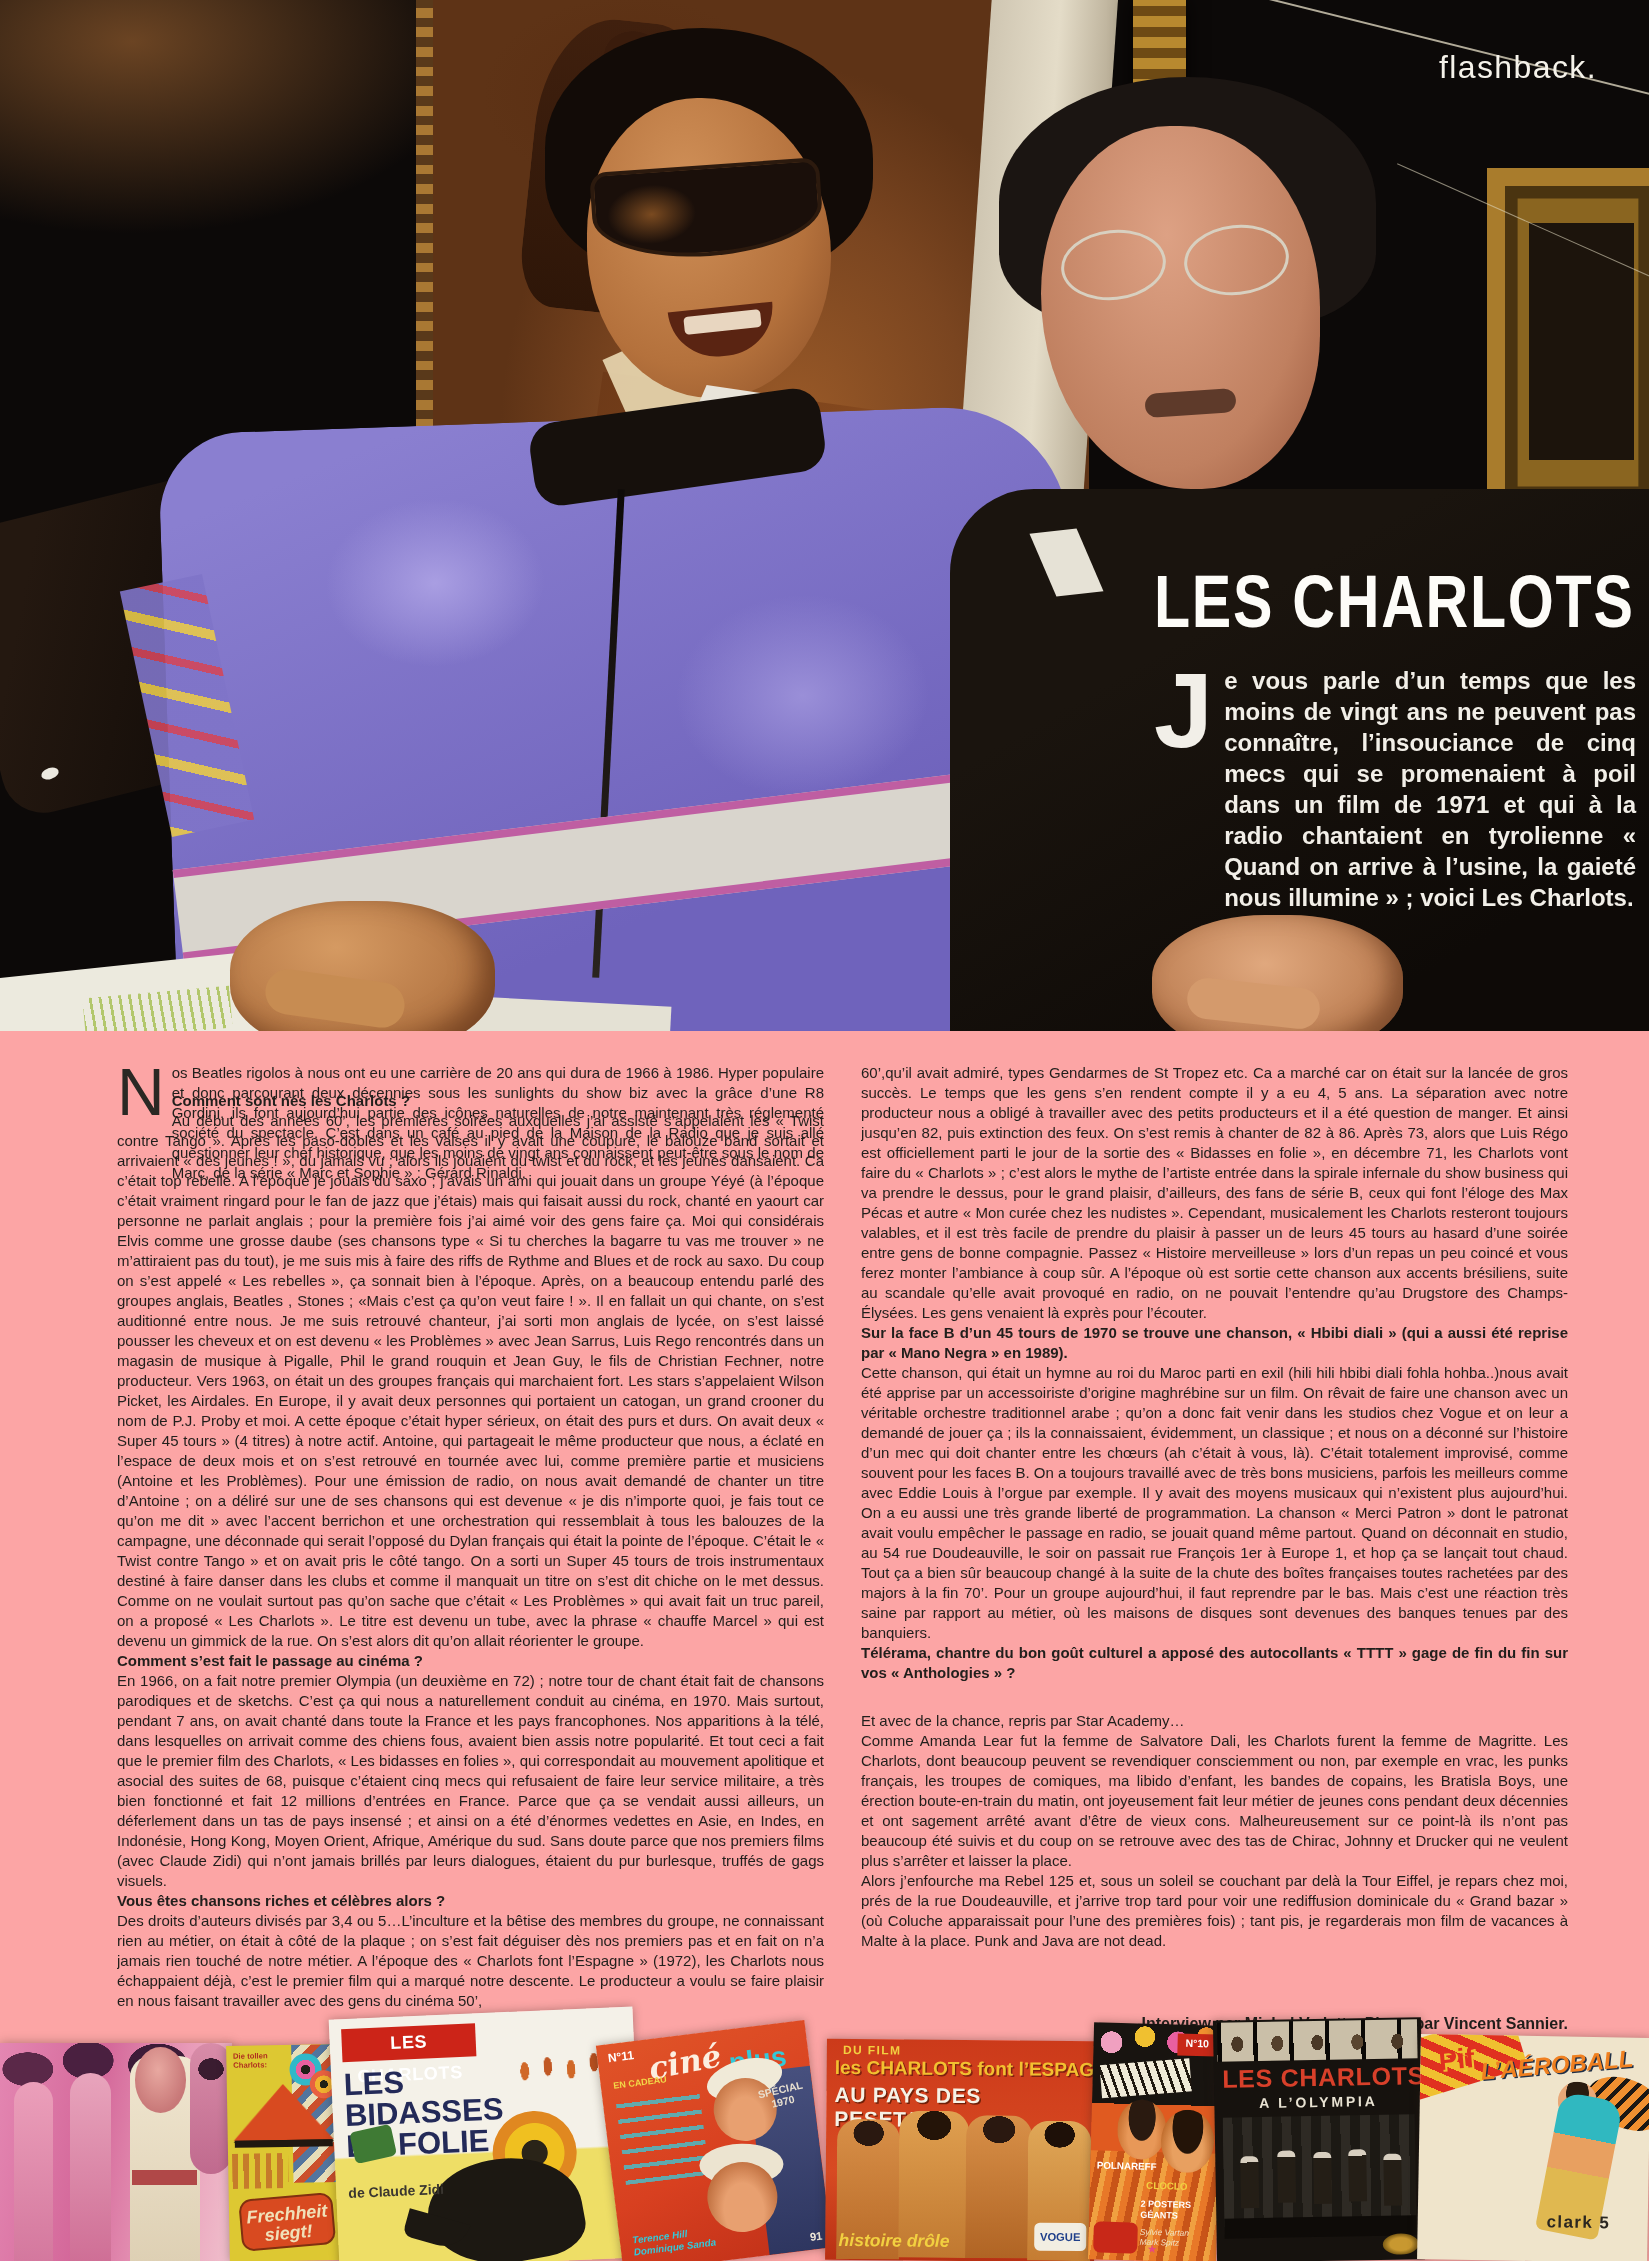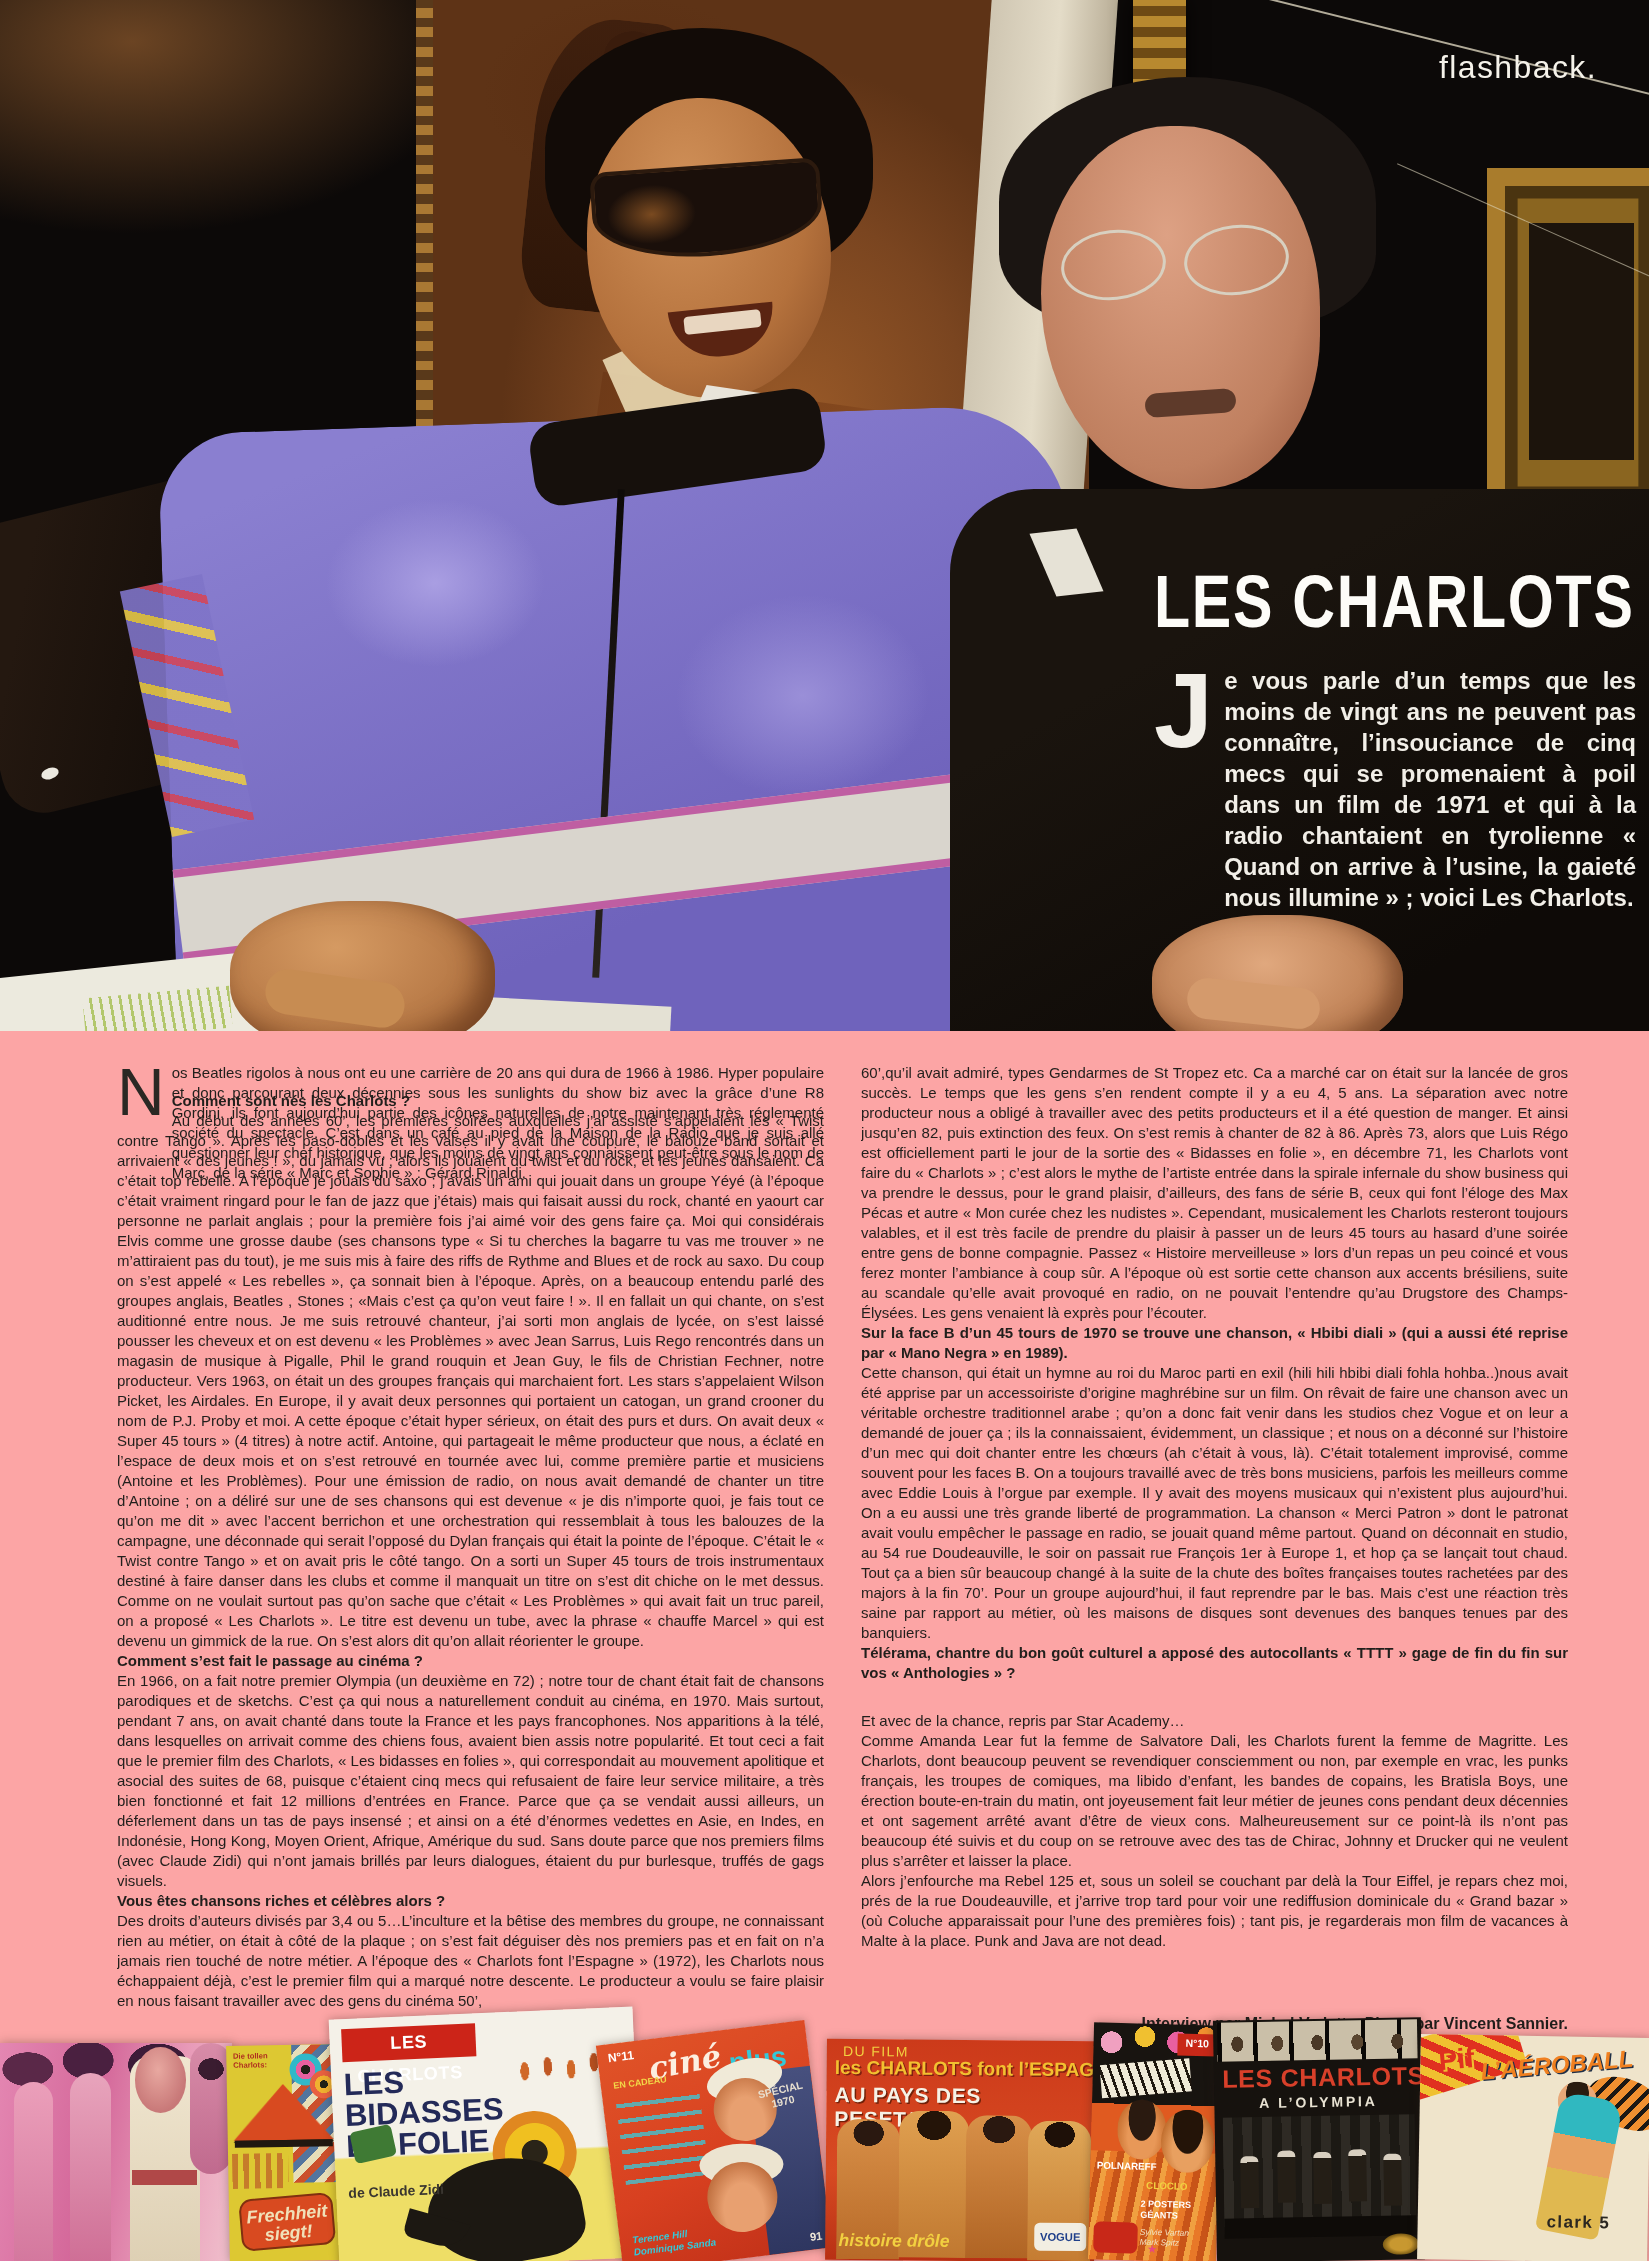--- a/index.html
+++ b/index.html
@@ -135,21 +135,21 @@
   .c3 .head1{left:52%;top:22%;width:63px;height:63px;background:radial-gradient(at 50% 70%,#e8a070 40%,#c87848 75%);border-radius:50%;}
   .c3 .turb1{left:50%;top:14%;width:77px;height:39px;background:#f0ead8;border-radius:50%;transform:rotate(-8deg);}
   .c3 .head2{left:44%;top:58%;width:70px;height:70px;background:radial-gradient(at 50% 70%,#e8a070 40%,#c07040 75%);border-radius:50%;}
   .c3 .turb2{left:42%;top:50%;width:84px;height:42px;background:#ece4d0;border-radius:50%;transform:rotate(6deg);}
   .c3 .denim{left:70%;top:20%;width:30%;height:80%;background:linear-gradient(#47507e,#2e3660);}
   .c3 .spec{left:72%;top:26%;width:26%;color:#e8e0d0;font-size:10.5px;font-weight:bold;line-height:12px;text-align:center;transform:rotate(-6deg);}
   .c3 .stars{left:6%;top:84%;width:56%;color:#35c8d8;font-size:9.8px;font-weight:bold;line-height:12px;font-style:italic;}
   .c3 .pg{right:4%;bottom:3%;color:#f0e8d8;font-size:11.2px;font-weight:bold;position:absolute;}
 
   .c4{left:826px;top:1.4px;width:269px;height:221px;background:linear-gradient(#cc3a1a 0%,#d84a22 60%,#b83014 100%);transform:rotate(.5deg);}
-  .c4 .dufilm{left:6%;top:2%;color:#f2d040;font-size:14px;font-weight:normal;letter-spacing:1.4px;}
+  .c4 .dufilm{left:6%;top:2%;color:#f2d040;font-size:12px;font-weight:bold;letter-spacing:1.4px;}
   .c4 .t1{left:3%;top:8%;width:94%;color:#f2c030;font-size:19px;font-weight:900;text-shadow:1.4px 1.4px 0 #802010;white-space:nowrap;}
   .c4 .t2{left:3%;top:20%;width:94%;color:#f6f2e6;font-size:21px;font-weight:900;letter-spacing:0.7px;text-shadow:1.4px 1.4px 0 #702008;}
   .c4 .mat1{left:4%;top:36%;width:63px;height:140px;background:radial-gradient(25px 21px at 50% 10%,#2a1810 0 60%,transparent 61%),linear-gradient(#d89048,#b86a28);border-radius:21px 21px 0 0;}
   .c4 .mat2{left:27%;top:32%;width:70px;height:147px;background:radial-gradient(28px 24px at 50% 10%,#241408 0 60%,transparent 61%),linear-gradient(#e0a050,#c07830);border-radius:21px 21px 0 0;}
   .c4 .mat3{left:52%;top:34%;width:66px;height:143px;background:radial-gradient(26.5px 22.3px at 50% 10%,#2a1810 0 60%,transparent 61%),linear-gradient(#d89048,#b06424);border-radius:21px 21px 0 0;}
   .c4 .mat4{left:75%;top:36%;width:63px;height:140px;background:radial-gradient(25px 21px at 50% 10%,#1e1008 0 60%,transparent 61%),linear-gradient(#e0a858,#c57c32);border-radius:21px 21px 0 0;}
   .c4 .hist{left:5%;bottom:4%;color:#f2d040;font-size:17.5px;font-style:italic;font-weight:bold;position:absolute;}
   .c4 .vogue{right:3%;bottom:5%;width:52px;height:28px;background:#f2eee2;border-radius:5.6px;color:#20408a;font-size:11.2px;font-weight:900;text-align:center;line-height:28px;position:absolute;}
 
   .c5{left:1091px;top:-15.4px;width:128px;height:237px;background:linear-gradient(#181410 0 34%,#e05a20 34% 100%);transform:rotate(1.5deg);}

